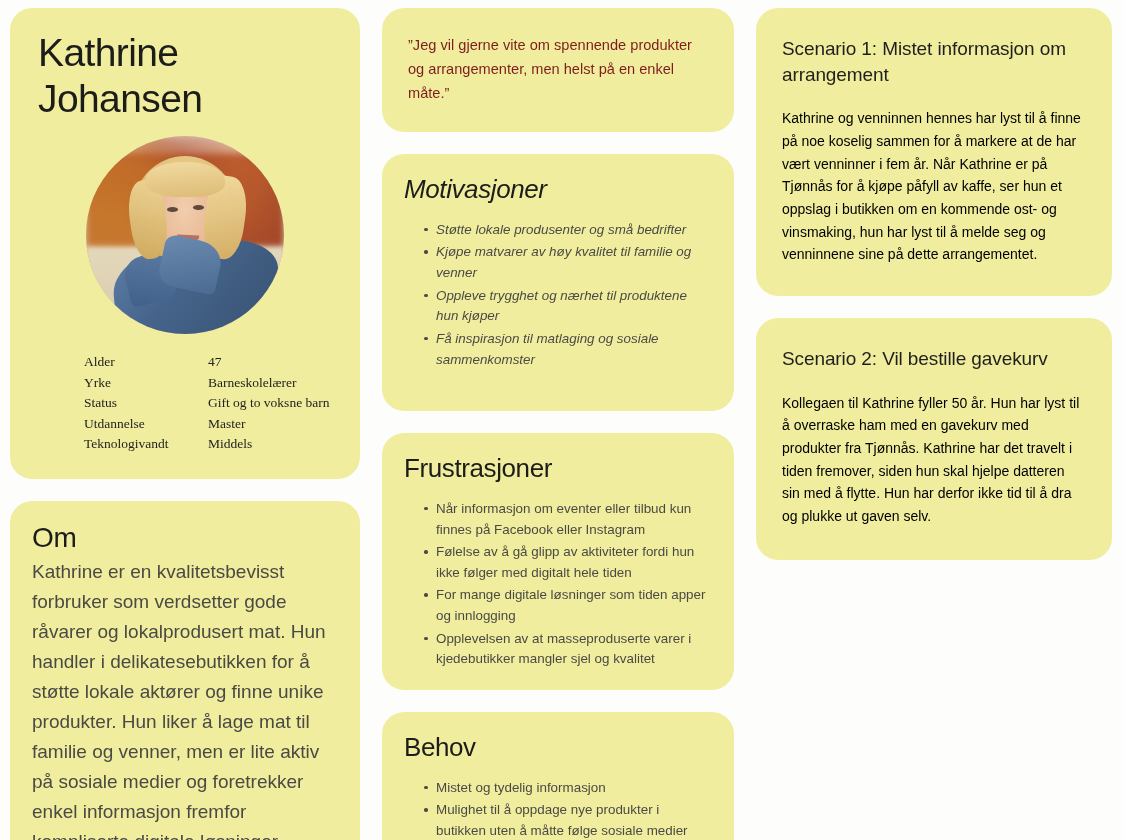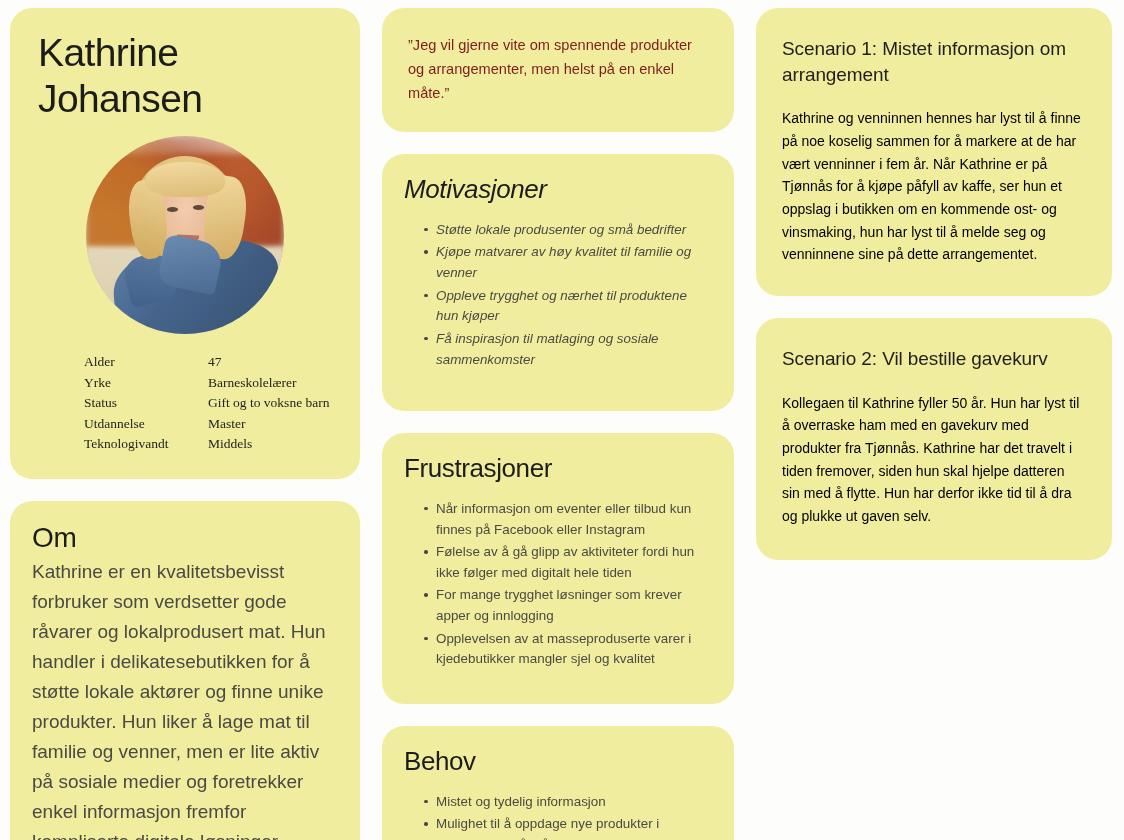--- a/index.html
+++ b/index.html
@@ -257,21 +257,21 @@
   ul.bullets li::before {
     content: "";
     position: absolute;
     left: 0; top: 8px;
     width: 3.5px; height: 3.5px;
     border-radius: 50%;
     background: #4a4a45;
   }
 
   .card-motiv { padding-bottom: 39px; font-style: italic; }
-  .card-frust { padding-bottom: 32px; }
+  .card-frust { padding-bottom: 18px; }
   .card-behov { min-height: 196px; }
 
   .card-scen1 { padding: 28px 26px 30px 26px; }
   .card-scen2 { padding: 28px 26px 32px 26px; }
   .card-scen1 .scen-text, .card-scen2 .scen-text { margin-top: 20px; }
 </style>
 </head>
 <body>
 
 <div class="board">
@@ -358,21 +358,21 @@
         <li>Oppleve trygghet og nærhet til produktene hun kjøper</li>
         <li>Få inspirasjon til matlaging og sosiale sammenkomster</li>
       </ul>
     </div>
 
     <div class="card card-frust">
       <div class="h-mid">Frustrasjoner</div>
       <ul class="bullets">
         <li>Når informasjon om eventer eller tilbud kun finnes på Facebook eller Instagram</li>
         <li>Følelse av å gå glipp av aktiviteter fordi hun ikke følger med digitalt hele tiden</li>
-        <li>For mange trygghet løsninger som krever apper og innlogging</li>
+        <li>For mange digitale løsninger som tiden apper og innlogging</li>
         <li>Opplevelsen av at masseproduserte varer i kjedebutikker mangler sjel og kvalitet</li>
       </ul>
     </div>
 
     <div class="card card-behov">
       <div class="h-mid">Behov</div>
       <ul class="bullets">
         <li>Mistet og tydelig informasjon</li>
         <li>Mulighet til å oppdage nye produkter i butikken uten å måtte følge sosiale medier</li>
       </ul>

